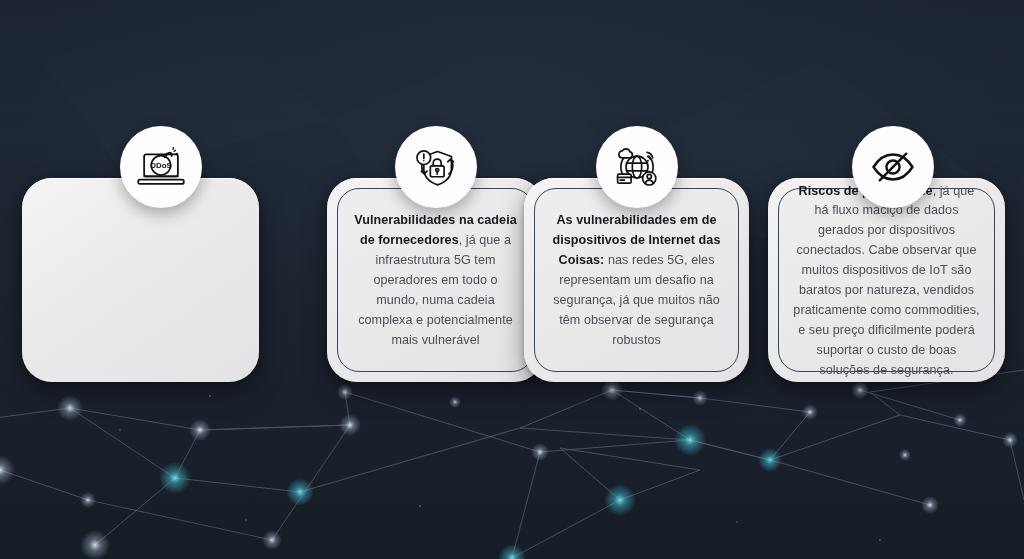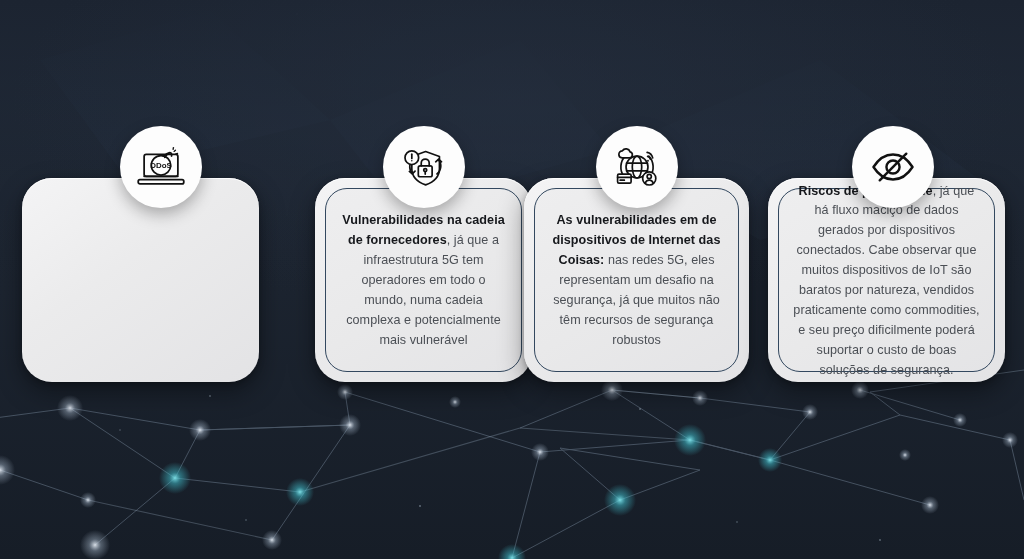--- a/index.html
+++ b/index.html
@@ -103,21 +103,21 @@
     align-items: center;
     justify-content: center;
     z-index: 5;
   }
   .badge svg {
     display: block;
   }
 
   
   .col-1 { left: 22px;  }
-  .col-2 { left: 278px; padding-left: 37px; }
+  .col-2 { left: 290px; padding-left: 37px; }
   .col-3 { left: 524px; }
   .col-4 { left: 768px; }
 
   .col-1 .card-outer { width: 237px; height: 204px; }
   .col-2 .card-outer { width: 217px; height: 204px; }
   .col-3 .card-outer { width: 225px; height: 204px; }
   .col-4 .card-outer { width: 237px; height: 204px; }
 
   .col-1 .badge { left: 98px;  top: -52px; }
   .col-2 .badge { left: 68px;  top: -52px; }
@@ -309,21 +309,21 @@
             <rect x="9" y="40.5" width="16" height="10.5" rx="1.6" fill="#ffffff"></rect>
             <path d="M9 44.2 h16"></path>
             <path d="M12 47.6 h5"></path>
 
             <circle cx="46.5" cy="45.5" r="7.8" fill="#ffffff"></circle>
             <circle cx="46.5" cy="43.2" r="2.5"></circle>
             <path d="M42 50.6 a4.9 4.9 0 0 1 9 0"></path>
           </svg>
         </div>
         <div class="card-inner">
-          <div class="card-text"><b>As vulnerabilidades em de dispositivos de Internet das Coisas:</b><span> nas redes 5G, eles representam um desafio na segurança, já que muitos não têm recursos de segurança robustos</span></div>
+          <div class="card-text"><b>As vulnerabilidades em de dispositivos de Internet das Coisas:</b><span> nas redes 5G, eles representam um desafio na segurança, já que muitos não têm observar de segurança robustos</span></div>
         </div>
       </div>
     </div>
 
     <div class="card-wrap col-4">
       <div class="card-outer">
         <div class="badge">
           <svg width="50" height="50" viewBox="0 0 64 64" fill="none" stroke="#111111" stroke-width="3.1" stroke-linecap="round" stroke-linejoin="round">
             <path d="M7 32 C14 21 23 16 32 16 C41 16 50 21 57 32 C50 43 41 48 32 48 C23 48 14 43 7 32 Z"></path>
             <circle cx="32" cy="32" r="8.4"></circle>

